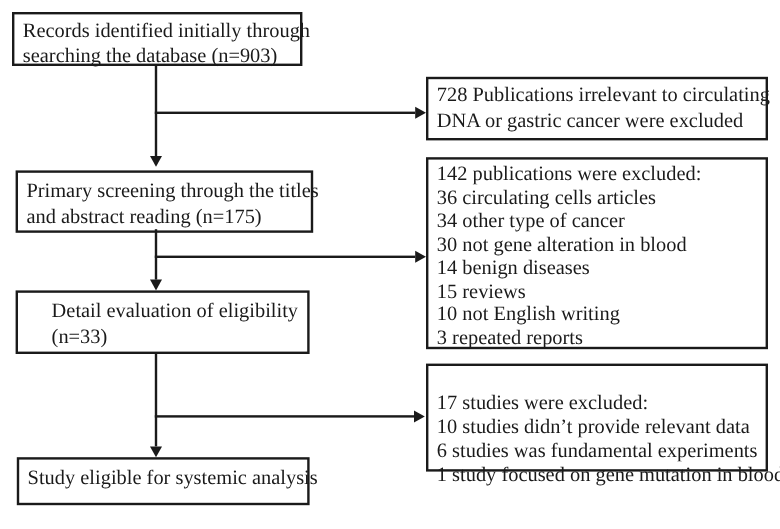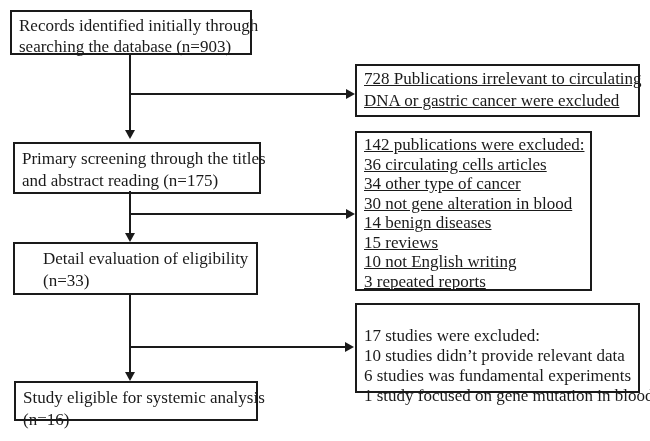--- a/index.html
+++ b/index.html
@@ -22,21 +22,21 @@
     background:var(--bg);
     font-size:17px;
   }
   .box .ln{white-space:nowrap;}
   .lh22 .ln{line-height:22px;}
   .lh21 .ln{line-height:21px;}
   .lh20 .ln{line-height:20px;}
   .lh195 .ln{line-height:19.5px;}
   .pad-left{padding:3px 6px 0 7px;}
   .pad-left4{padding:4px 6px 0 7px;}
-  .pad-right{padding:2px 6px 0 7px;text-decoration:underline;}
+  .pad-right{padding:2px 6px 0 7px;}
   .pad-right4{padding:21px 6px 0 7px;}
   .vline{position:absolute;width:2px;background:var(--ink);}
   .hline{position:absolute;height:2px;background:var(--ink);}
   .arrow-down{
     position:absolute;width:0;height:0;
     border-left:5px solid transparent;
     border-right:5px solid transparent;
     border-top:9px solid var(--ink);
   }
   .arrow-right{
@@ -61,29 +61,28 @@
     <div class="ln">and abstract reading (n=175)</div>
   </div>
 
   <div class="box lh22 pad-left4" style="left:13px;top:242px;width:245px;height:53px;padding-left:28px;">
     <div class="ln">Detail evaluation of eligibility</div>
     <div class="ln">(n=33)</div>
   </div>
 
   <div class="box lh22 pad-left4" style="left:14px;top:381px;width:244px;height:40px;">
     <div class="ln">Study eligible for systemic analysis</div>
-    <div class="ln">(n=16)</div>
   </div>
 
   <div class="box lh22 pad-right" style="left:355px;top:64px;width:285px;height:53px;">
     <div class="ln">728 Publications irrelevant to circulating</div>
     <div class="ln">DNA or gastric cancer were excluded</div>
   </div>
 
-  <div class="box lh195 pad-right" style="left:355px;top:131px;width:237px;height:160px;">
+  <div class="box lh195 pad-right" style="left:355px;top:131px;width:285px;height:160px;">
     <div class="ln">142 publications were excluded:</div>
     <div class="ln">36 circulating cells articles</div>
     <div class="ln">34 other type of cancer</div>
     <div class="ln">30 not gene alteration in blood</div>
     <div class="ln">14 benign diseases</div>
     <div class="ln">15 reviews</div>
     <div class="ln">10 not English writing</div>
     <div class="ln">3 repeated reports</div>
   </div>
 

